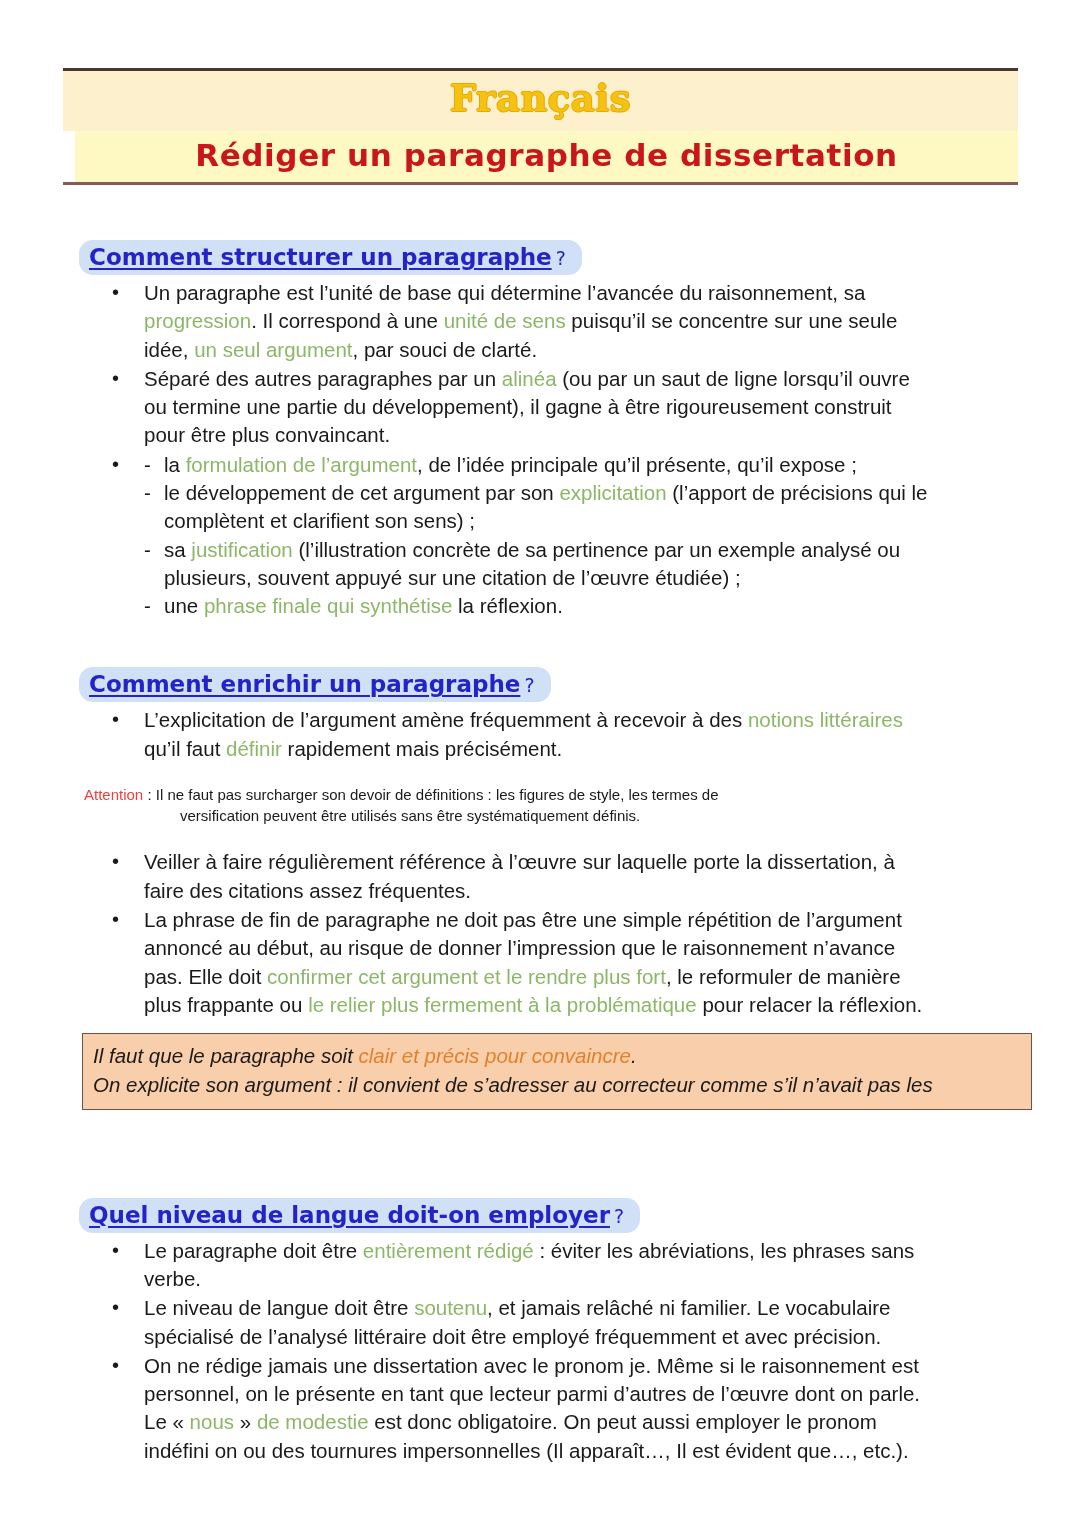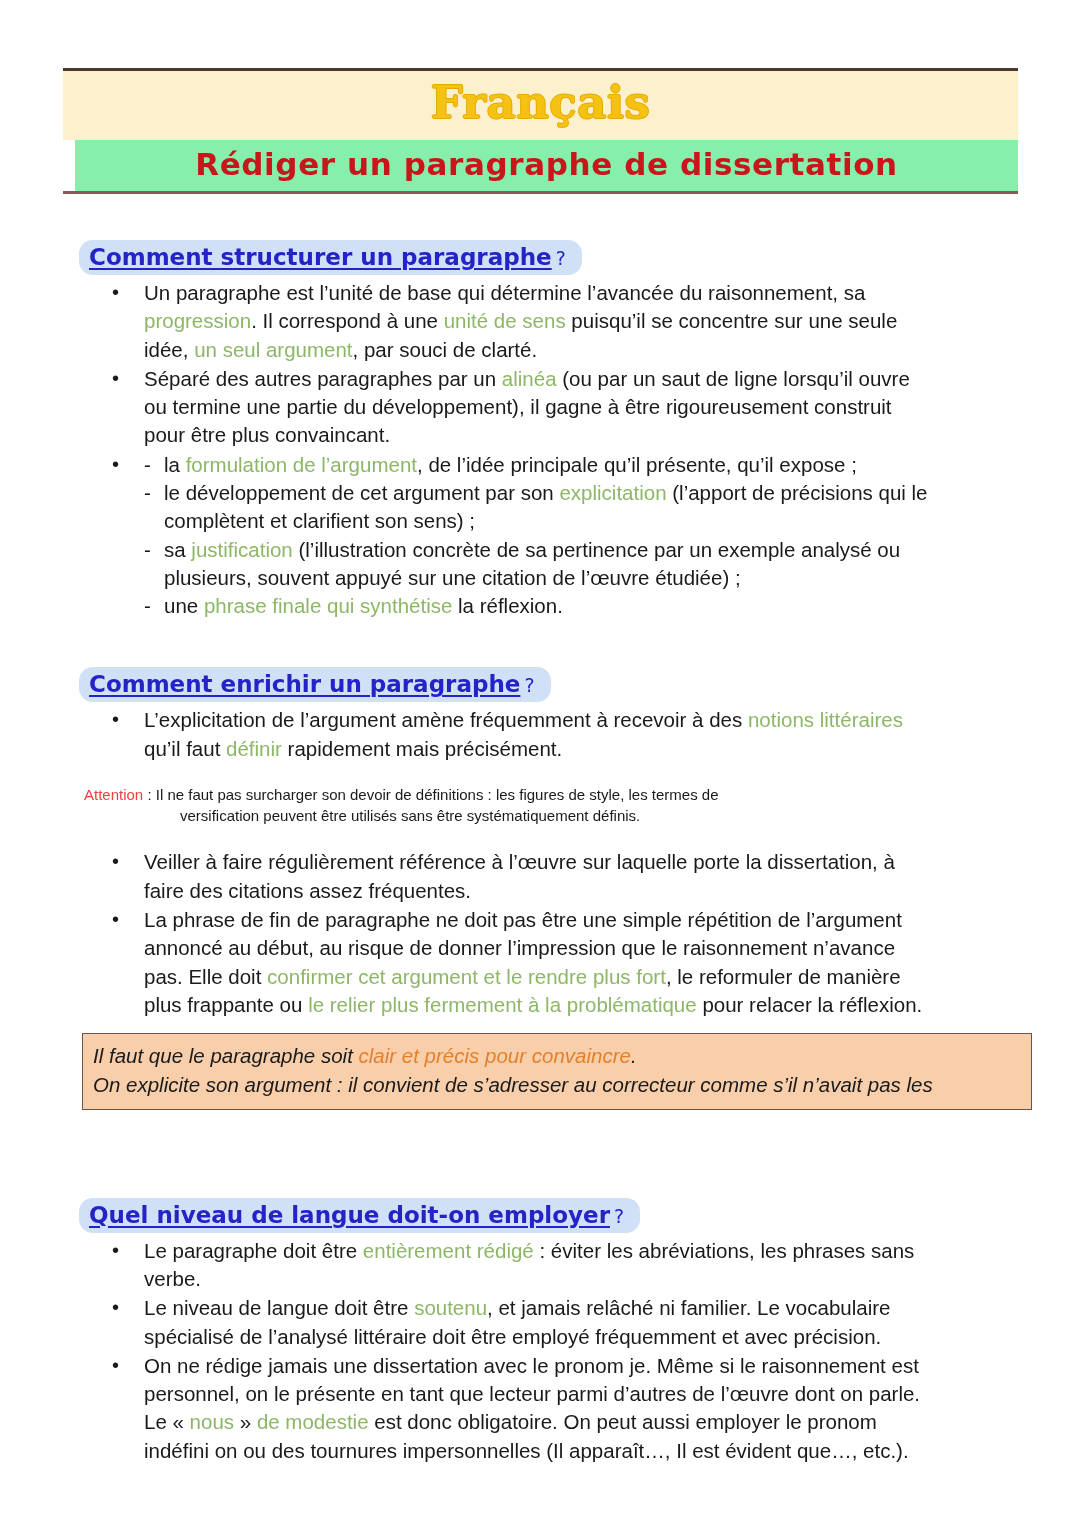--- a/index.html
+++ b/index.html
@@ -33,32 +33,32 @@
     border-bottom: 3px solid #8a5a56;
   }
   .subject-band {
     background: #fdf0cd;
     text-align: center;
     padding: 8px 0 12px 0;
   }
   .subject-title {
     font-family: "DejaVu Serif", "Liberation Serif", serif;
     font-weight: bold;
-    font-size: 45px;
+    font-size: 37px;
     color: #f5c211;
     letter-spacing: 0.5px;
     line-height: 1.08;
     text-shadow:
        1px 0 0 #e8a900,
       -1px 0 0 #e8a900,
        0 1px 0 #e8a900,
        0 -1px 0 #e8a900;
   }
   .topic-band {
-    background: #86efac;
+    background: #fef9c3;
     text-align: center;
     padding: 7px 0 10px 0;
     margin-left: 12px;
   }
   .topic-title {
     font-family: "DejaVu Sans", "Liberation Sans", sans-serif;
     font-weight: bold;
     font-size: 31px;
     color: #c9161b;
     letter-spacing: 0.6px;

